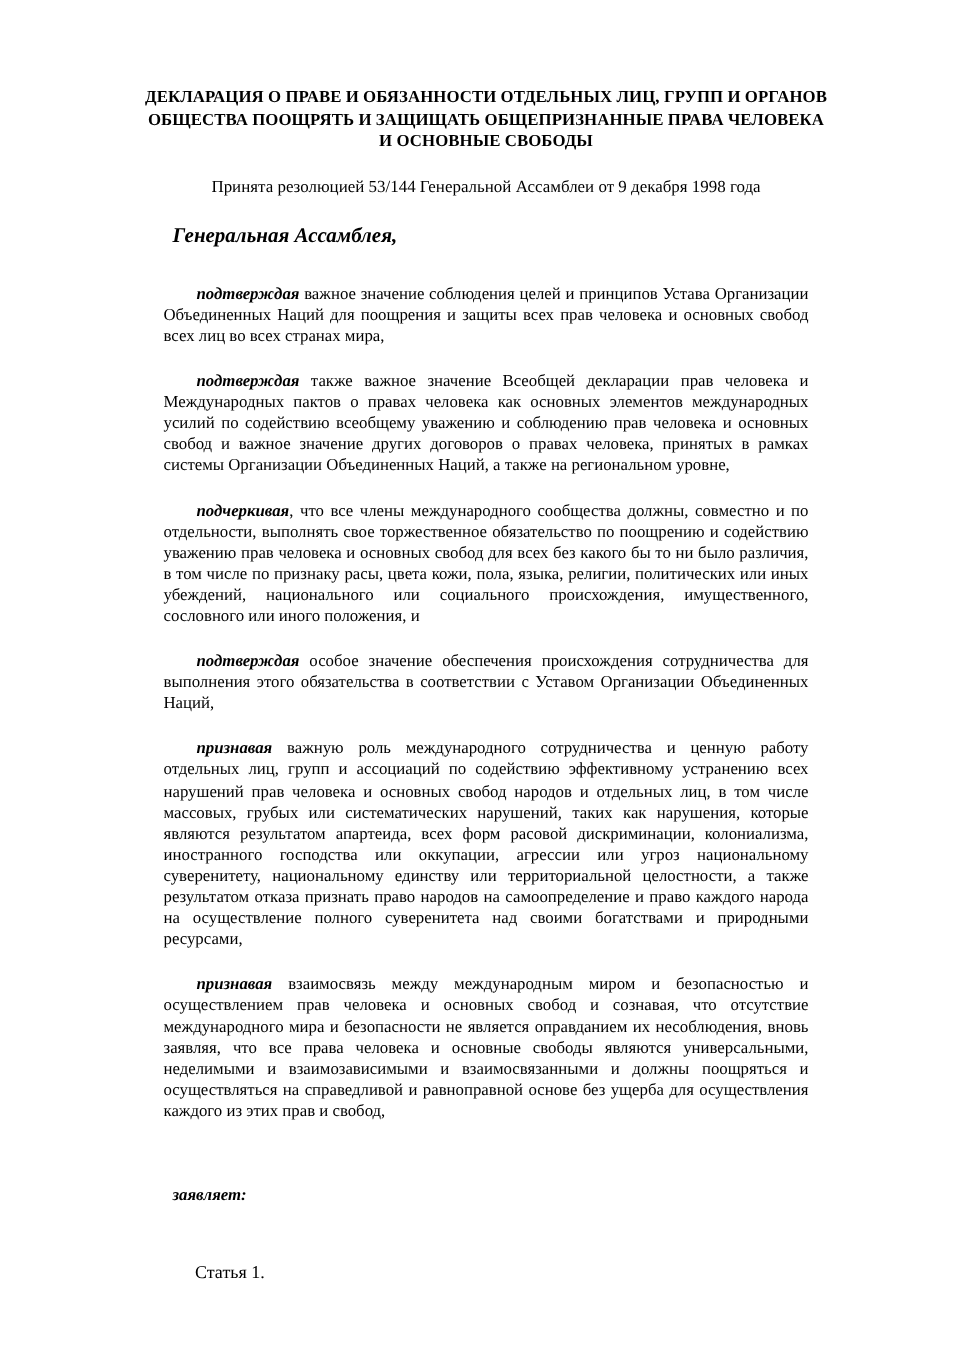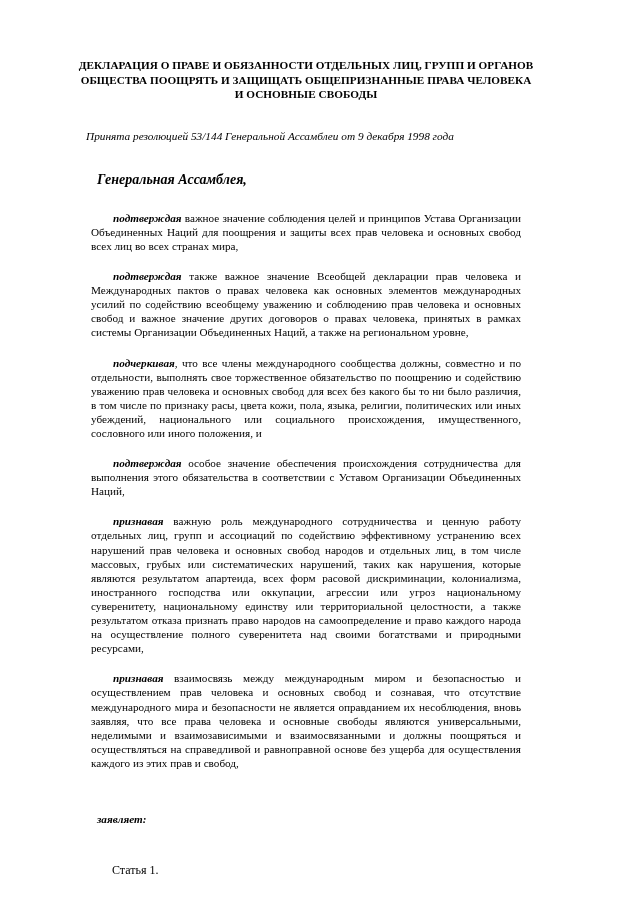--- a/index.html
+++ b/index.html
@@ -18,44 +18,43 @@
     position: relative;
     width: 640px;
     height: 905px;
     background: #ffffff;
     box-sizing: border-box;
     padding: 0;
     overflow: hidden;
   }
   .doc-body {
     position: absolute;
-    left: 75px;
+    left: 93px;
     top: 0;
     width: 462px;
   }
 
   
   .doc-title {
     margin: 0;
     padding-top: 58px;
     font-size: 11.2px;
     line-height: 14.6px;
     font-weight: bold;
     text-align: center;
     letter-spacing: 0.05px;
   }
 
   
   .doc-subtitle {
-    margin: 11px;
+    margin: 0;
     padding-top: 16px;
     font-size: 11.3px;
     line-height: 14px;
-    font-style: italic;
-    text-align: left;
+    text-align: center;
   }
 
   
   .addressee {
     margin: 0;
     padding-top: 19px;
     padding-left: 22px;
     font-size: 14px;
     line-height: 14px;
     font-weight: bold;

